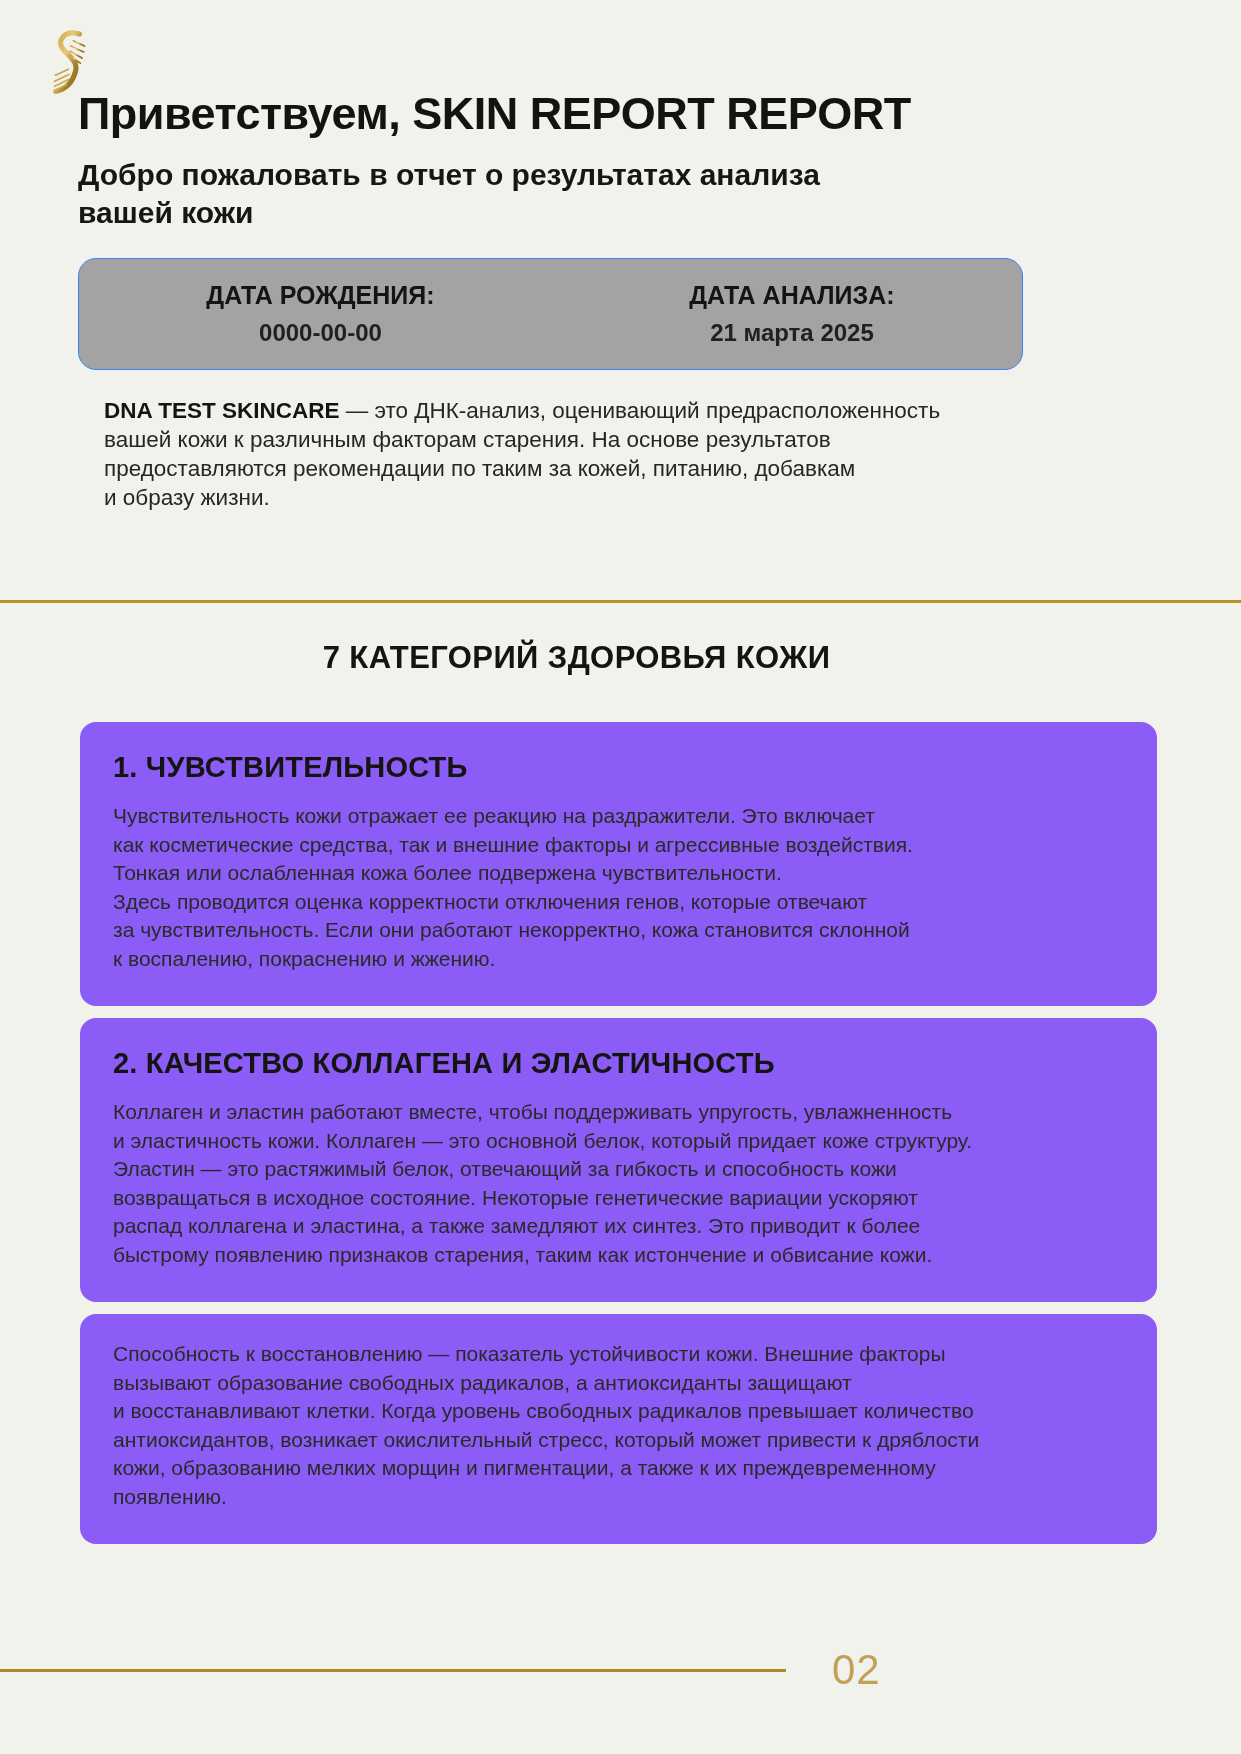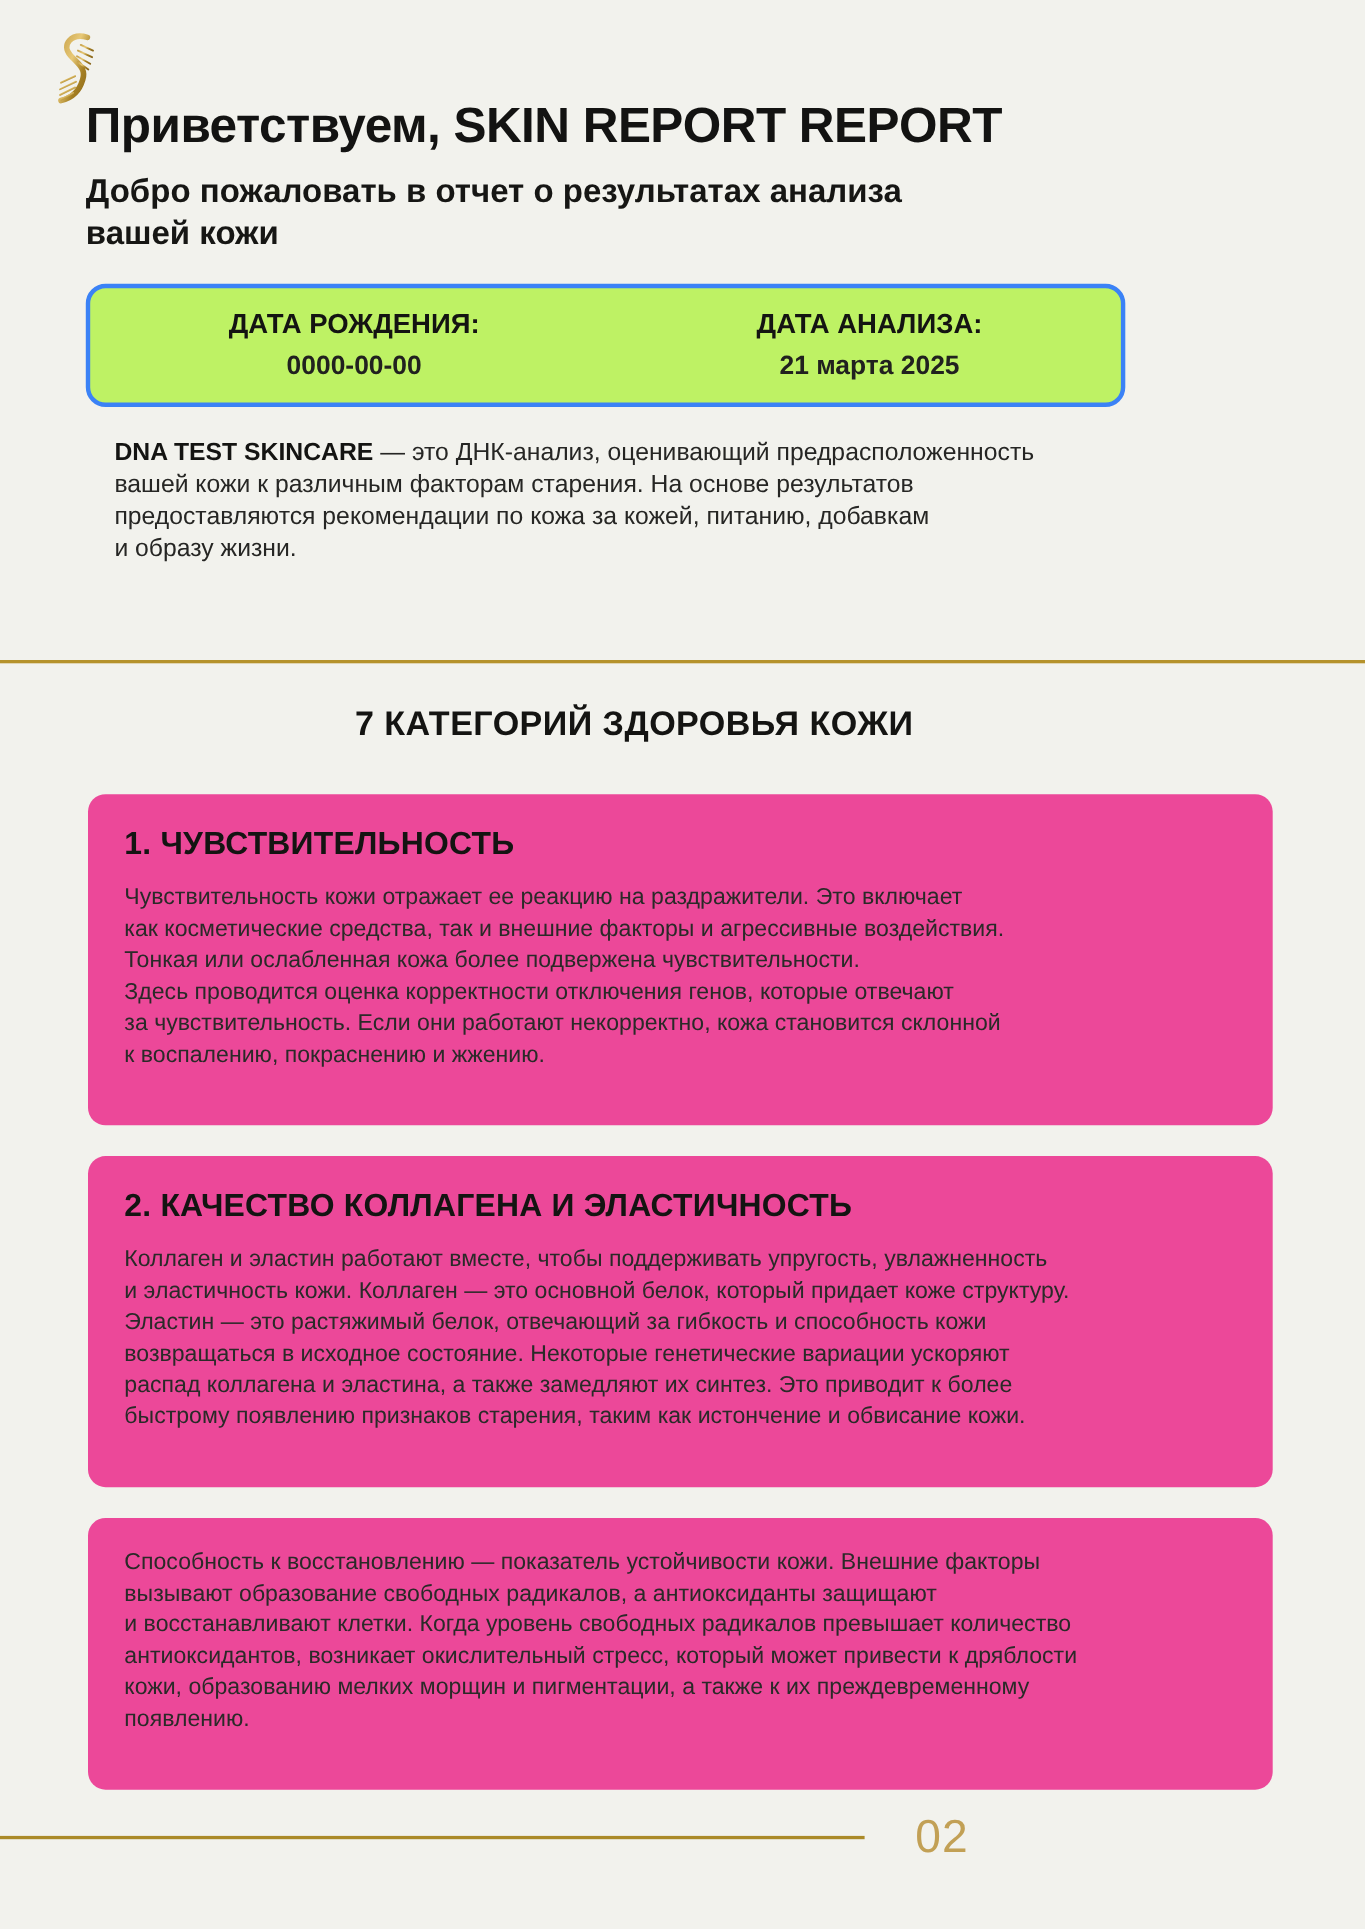--- a/index.html
+++ b/index.html
@@ -23,22 +23,22 @@
   }
   .page-subtitle {
     position: absolute; left: 78px; top: 156px;
     margin: 0;
     font-size: 30px; font-weight: 700; line-height: 38px;
     color: #161614; white-space: pre-line;
   }
   .info-box {
     position: absolute; left: 78px; top: 258px;
     width: 945px; height: 112px;
-    background: #bef264;
-    border: 4px solid #3b82f6;
+    background: #a3a3a3;
+    border: 1px solid #3b82f6;
     border-radius: 18px;
     box-sizing: border-box;
     display: flex; align-items: center; justify-content: space-around;
     text-align: center;
   }
   .info-field { padding: 0 10px; }
   .info-label { font-size: 25px; font-weight: 800; color: #141412; margin-bottom: 9px; }
   .info-value { font-size: 24px; font-weight: 700; color: #21211f; }
   .intro {
     position: absolute; left: 104px; top: 396px;
@@ -57,24 +57,24 @@
     width: 1153px; margin: 0;
     text-align: center;
     font-size: 31px; font-weight: 800; letter-spacing: 0.4px;
     color: #141412;
   }
   .cards {
     position: absolute; left: 80px; top: 722px;
     width: 1077px;
   }
   .card {
-    background: #ec4899;
+    background: #8b5cf6;
     border-radius: 16px;
-    padding: 26px 40px 50px 33px;
-    margin-bottom: 28px;
+    padding: 26px 40px 33px 33px;
+    margin-bottom: 12px;
     box-sizing: border-box;
   }
   .card-title {
     margin: 0 0 16px 0;
     font-size: 29px; font-weight: 800; letter-spacing: 0.2px;
     line-height: 38px; color: #141412;
     white-space: pre-line;
   }
   .card-body {
     margin: 0;
@@ -134,21 +134,21 @@
     <div class="info-value">0000-00-00</div>
   </div>
   <div class="info-field">
     <div class="info-label">ДАТА АНАЛИЗА:</div>
     <div class="info-value">21 марта 2025</div>
   </div>
 </div>
 
 <p class="intro"><strong>DNA TEST SKINCARE</strong><span> — это ДНК-анализ, оценивающий предрасположенность
 вашей кожи к различным факторам старения. На основе результатов
-предоставляются рекомендации по кожа за кожей, питанию, добавкам
+предоставляются рекомендации по таким за кожей, питанию, добавкам
 и образу жизни.</span></p>
 
 <div class="divider"></div>
 
 <h3 class="section-heading">7 КАТЕГОРИЙ ЗДОРОВЬЯ КОЖИ</h3>
 
 <div class="cards">
   <section class="card">
     <h4 class="card-title">1. ЧУВСТВИТЕЛЬНОСТЬ</h4>
     <p class="card-body">Чувствительность кожи отражает ее реакцию на раздражители. Это включает

